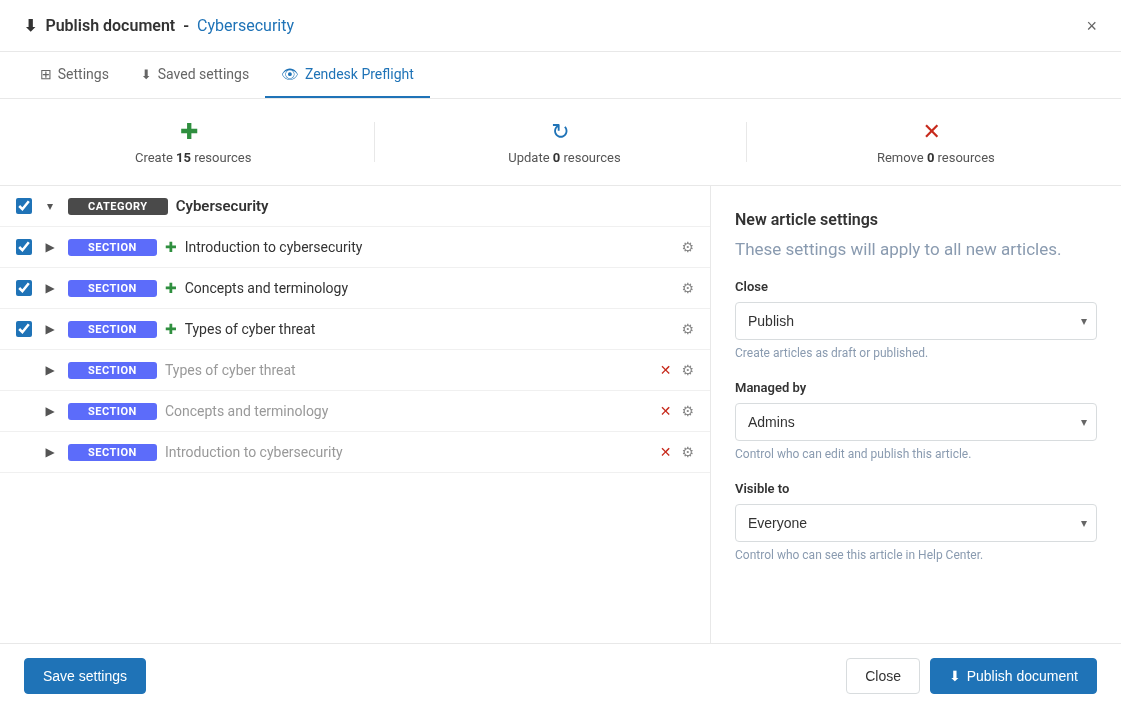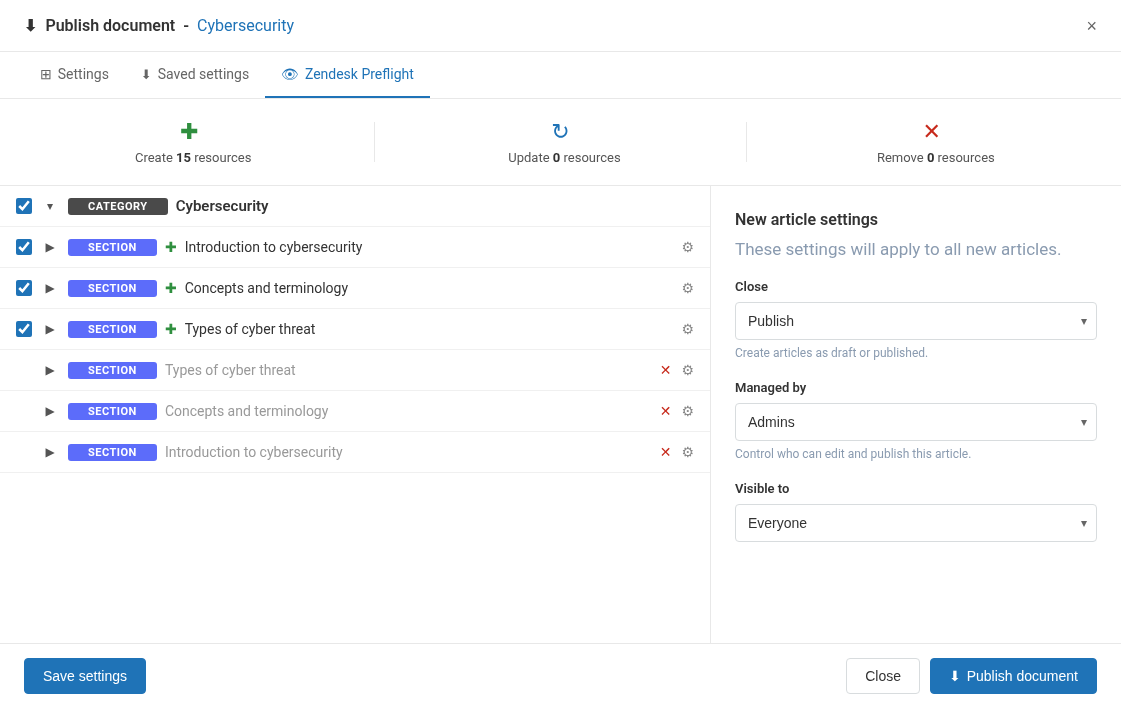--- a/index.html
+++ b/index.html
@@ -235,20 +235,21 @@
       <div class="field-group">
         <div class="field-label">Visible to</div>
         <div class="select-wrapper">
           <select>
             <option>Everyone</option>
             <option>Signed-in users</option>
             <option>Agents and admins</option>
           </select>
           <span class="select-caret">▾</span>
         </div>
+        <div class="field-hint">Control who can see this article in Help Center.</div>
       </div>
     </div>
   </div>
 
   <div class="footer">
     <div class="footer-left">
       <button class="btn btn-primary">
         <span>Save settings</span>
       </button>
     </div>

